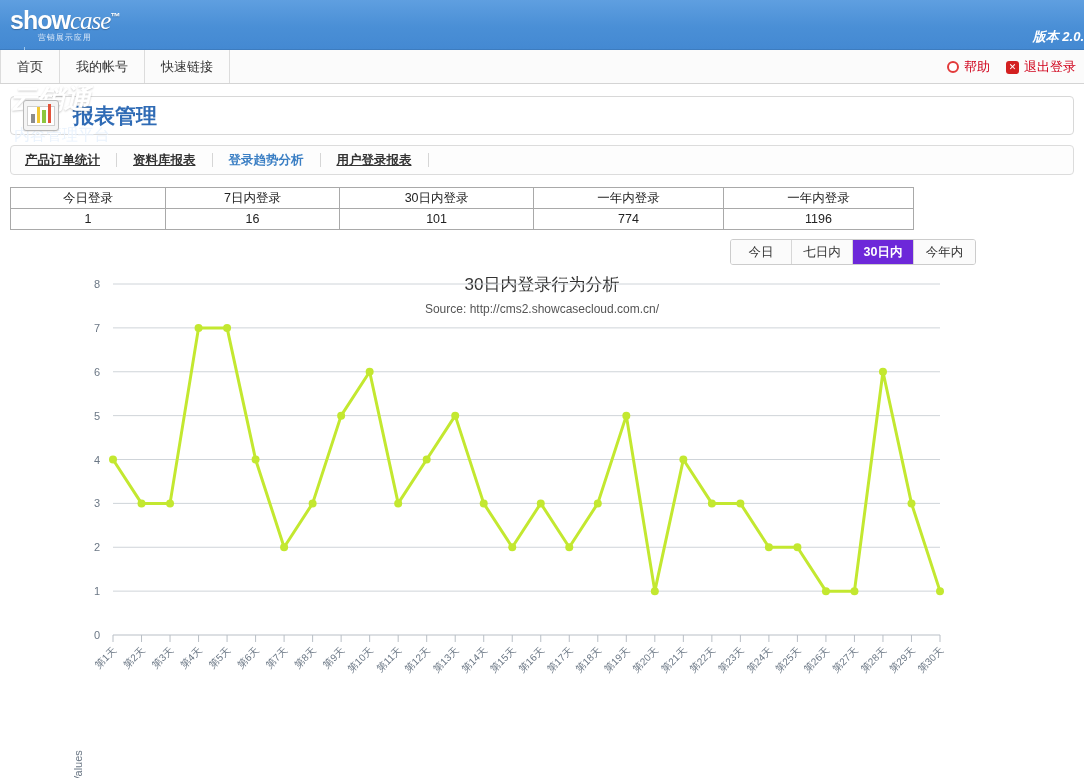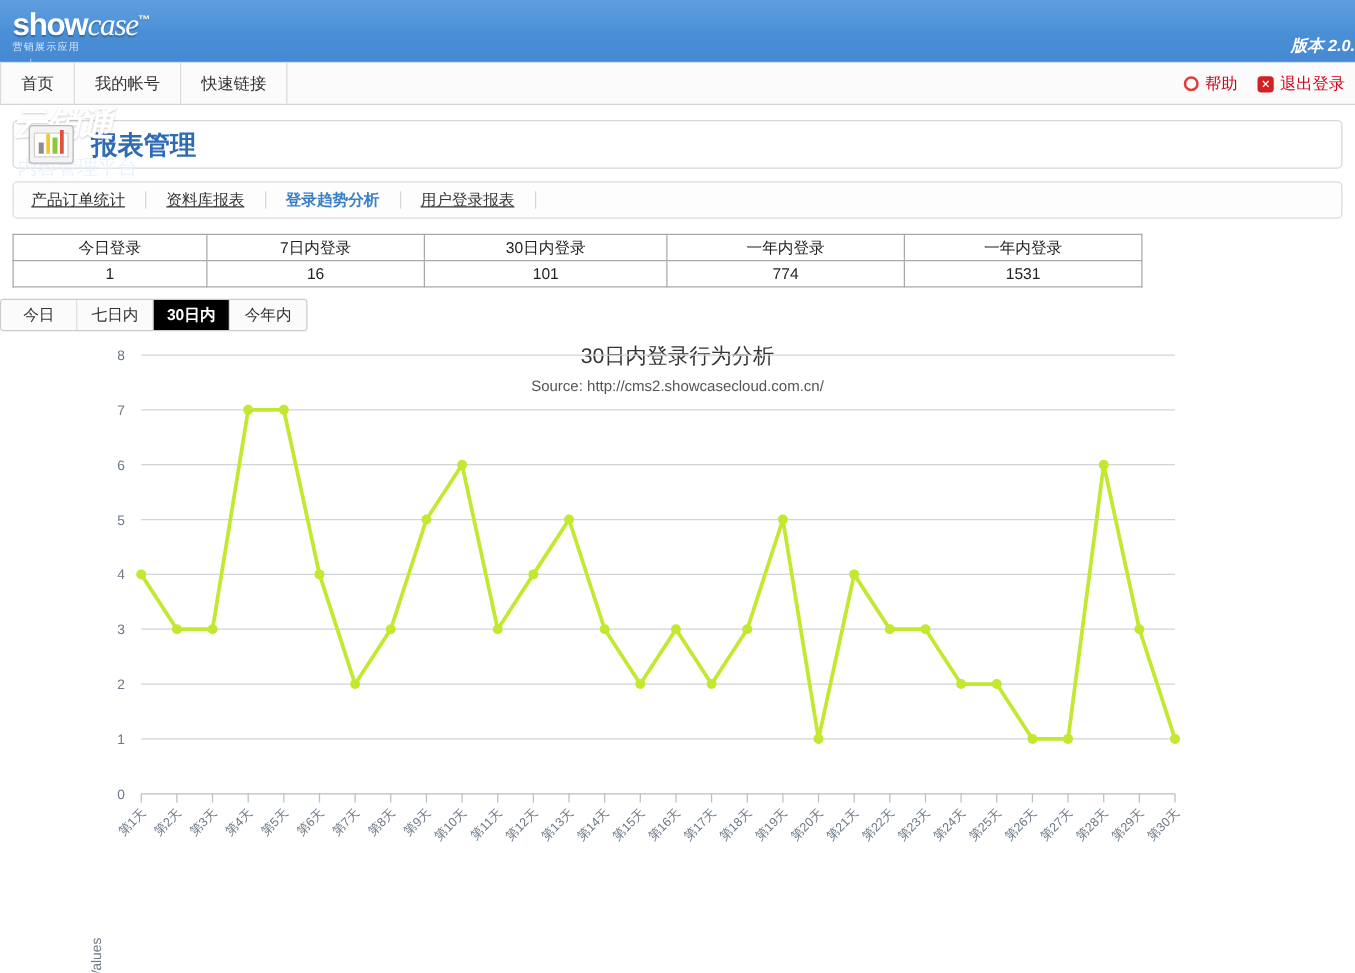--- a/index.html
+++ b/index.html
@@ -18,21 +18,21 @@
     background: linear-gradient(180deg,#5f9fe0 0%, #4a8fd6 55%, #4489d2 100%);
     border-bottom: 1px solid #3d7cbf;
   }
   #logo-wrap { position:absolute; left:10px; top:4px; display:flex; align-items:flex-start;flex-direction:column; }
   .logo-text {
     color:#fff; font-weight:bold; font-size:25px; letter-spacing:-1px;
     line-height:26px; text-shadow:0 1px 1px rgba(0,0,0,.25);
   }
   .logo-text .it { font-style: italic; font-weight: normal; font-family:"Liberation Serif", serif; }
   .logo-sub {
-    color:#dce9f8; font-size:8px; letter-spacing:1px; text-align:left;
+    color:#dce9f8; font-size:8px; letter-spacing:1px; text-align:center;
     margin-top:-2px;
   }
   .logo-tm { font-size:10px; vertical-align:super; }
   .logo-divider { width:1px; height:34px; background:#9ec7ec; margin:4px 14px 0 14px; }
   .brand-cn {
     color:#ffffff; font-size:27px; font-weight:bold; line-height:36px;
     font-style:italic; text-shadow:0 1px 2px rgba(0,0,0,.2);
   }
   .brand-cn2 { color:#eaf3fd; font-size:16px; line-height:36px; margin-left:4px; }
   #version {
@@ -83,49 +83,49 @@
   #page-title { color:#2f6bb5; font-size:21px; font-weight:bold; }
 
   
   #subtabs {
     margin:10px 10px 0 10px; height:30px;
     border:1px solid #dcdcdc; border-radius:4px; background:#fdfdfd;
     display:flex; align-items:center; padding-left:14px;
   }
   .subtab {
     font-size:12.5px; color:#333; text-decoration:underline;
-    cursor:pointer; padding:0 16px 0 0; white-space:nowrap;
+    cursor:pointer; padding:0 16px 0 0; white-space:nowrap;font-weight:bold;
   }
   .subtab.active { color:#3b7fc4; text-decoration:none; font-weight:bold; }
   .sub-sep { width:1px; height:14px; background:#d6d6d6; margin:0 16px 0 0; }
 
   
   #stats {
     margin:12px 10px 0 10px;
     border-collapse:collapse; width:904px; background:#fff;
     border:1px solid #a9a9a9;
   }
   #stats td {
     border:1px solid #a9a9a9; text-align:center;
     font-size:12.5px; color:#222; height:21px; padding:1px 2px;
   }
   #stats tr.hdr td { font-weight:normal; }
 
   
   #period {
-    margin:9px 108px 0 0; display:flex; justify-content:flex-start;
+    margin:9px 108px 0 0; display:flex; justify-content:flex-end;
   }
   #period .grp { display:flex; border:1px solid #cccccc; border-radius:3px; overflow:hidden; }
   .pbtn {
     min-width:61px; height:24px; line-height:24px; text-align:center;
     font-size:12.5px; color:#333; background:#fbfbfb;
     border-right:1px solid #d7d7d7; cursor:pointer; padding:0 9px;
   }
   .pbtn:last-child { border-right:none; }
-  .pbtn.active { background:#000000; color:#ffffff; font-weight:bold; }
+  .pbtn.active { background:#6d28d9; color:#ffffff; font-weight:bold; }
 
   
   #chart-area { position:relative; width:1084px; height:470px; margin-top:6px; }
   #chart-title {
     text-align:center; font-size:17px; color:#333; font-weight:normal;
     margin:0; padding-top:2px;
   }
   #chart-source {
     text-align:center; font-size:12px; color:#555; margin-top:6px;
   }
@@ -206,21 +206,21 @@
     <td>7日内登录</td>
     <td>30日内登录</td>
     <td>一年内登录</td>
     <td>一年内登录</td>
   </tr>
   <tr>
     <td>1</td>
     <td>16</td>
     <td>101</td>
     <td>774</td>
-    <td>1531</td>
+    <td>1196</td>
   </tr>
 </tbody>
   </table>
 
 <div id="period">
   <div class="grp">
     <div class="pbtn">今日</div>
     <div class="pbtn">七日内</div>
     <div class="pbtn active">30日内</div>
     <div class="pbtn">今年内</div>

